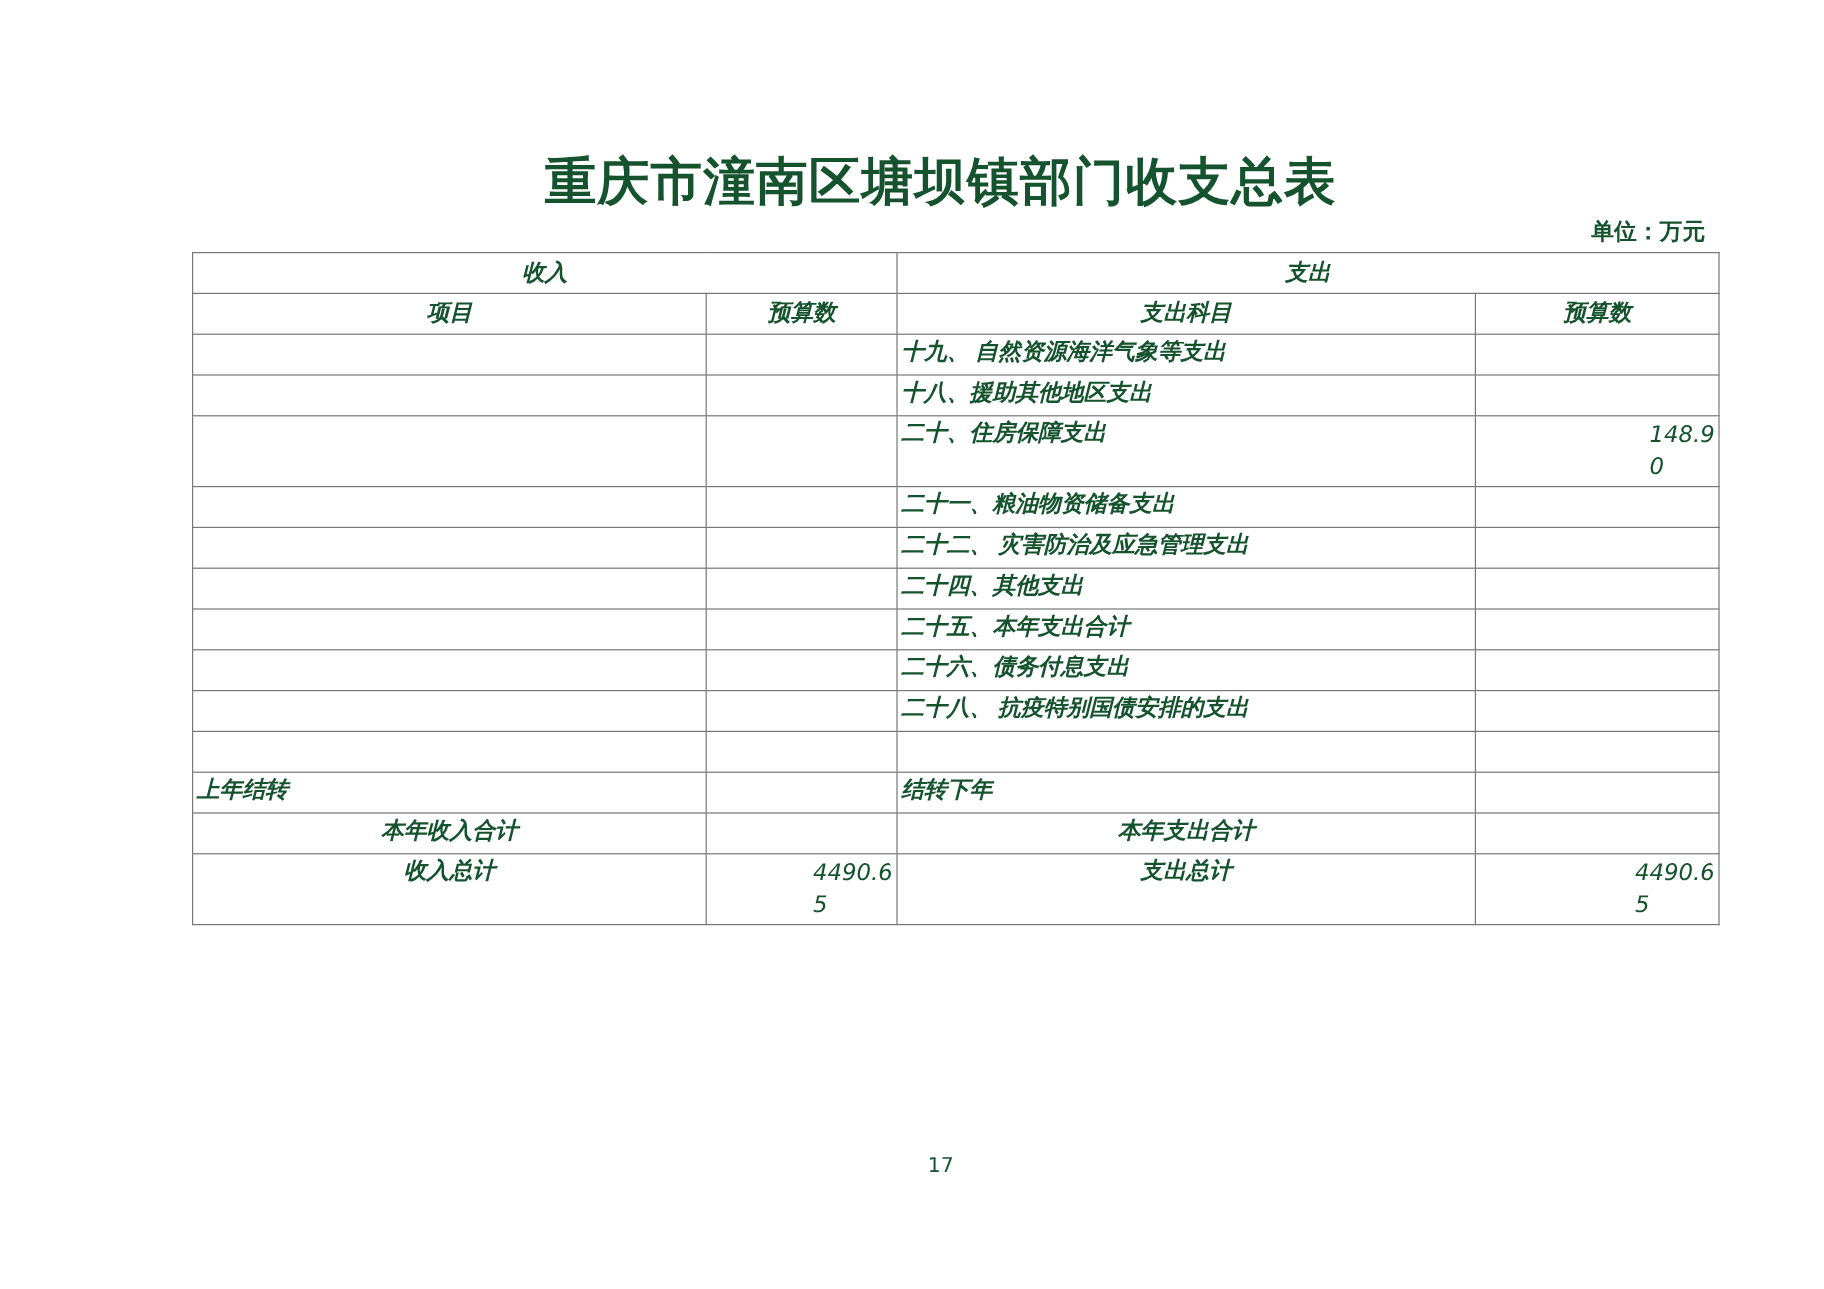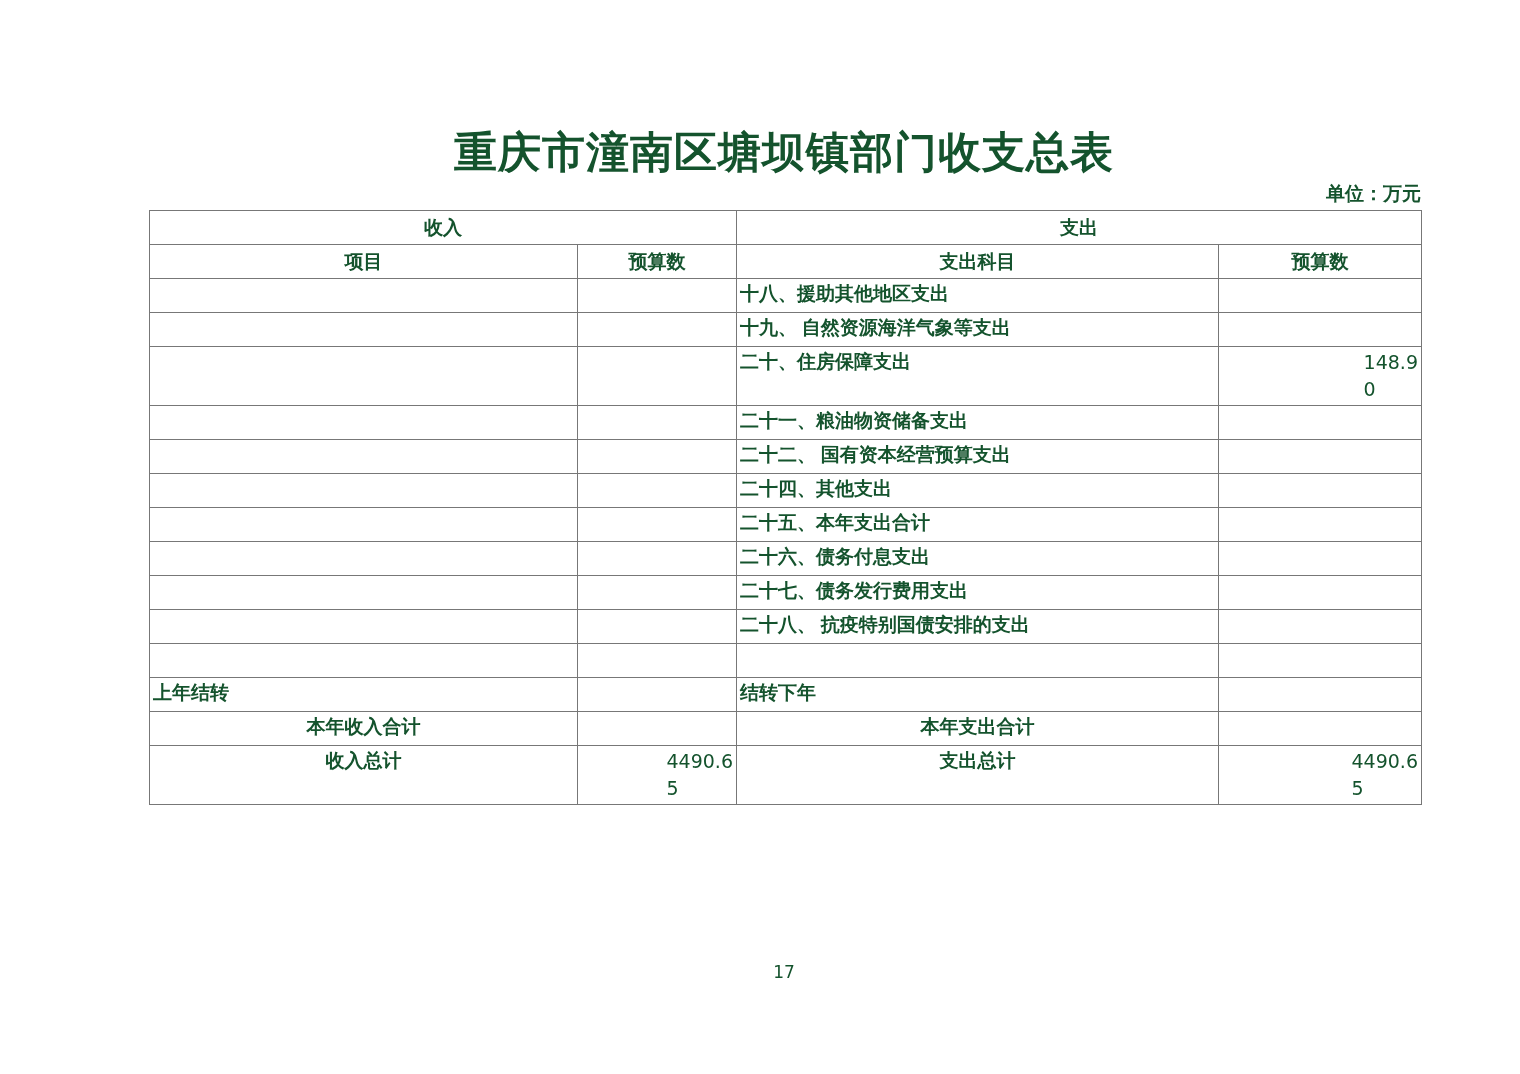--- a/index.html
+++ b/index.html
@@ -34,25 +34,26 @@
     top: 183px;
     left: 125px;
     width: 1272px;
     text-align: right;
     font-size: 19px;
     font-weight: bold;
     line-height: 21px;
   }
   table.budget {
     position: absolute;
-    left: 125px;
+    left: 136px;
     top: 210px;
     width: 1272px;
     border-collapse: collapse;
     table-layout: fixed;
+    font-style: italic;
   }
   table.budget col.c1 { width: 428px; }
   table.budget col.c2 { width: 159px; }
   table.budget col.c3 { width: 482px; }
   table.budget col.c4 { width: 203px; }
   table.budget th,
   table.budget td {
     border: 1px solid #777777;
     padding: 2px 3px;
     font-size: 19px;
@@ -131,70 +132,64 @@
         <th>项目</th>
         <th>预算数</th>
         <th>支出科目</th>
         <th>预算数</th>
       </tr>
     </thead>
     <tbody>
       <tr class="single">
         <td class="blank"></td>
         <td class="num"><span class="numwrap"></span></td>
+        <td class="exp-item">十九、 自然资源海洋气象等支出</td>
+        <td class="num"><span class="numwrap"></span></td>
+      </tr>
+      <tr class="single">
+        <td class="blank"></td>
+        <td class="num"><span class="numwrap"></span></td>
         <td class="exp-item">十八、援助其他地区支出</td>
-        <td class="num"><span class="numwrap"></span></td>
-      </tr>
-      <tr class="single">
-        <td class="blank"></td>
-        <td class="num"><span class="numwrap"></span></td>
-        <td class="exp-item">十九、 自然资源海洋气象等支出</td>
         <td class="num"><span class="numwrap"></span></td>
       </tr>
       <tr class="tall">
         <td class="blank"></td>
         <td class="num"><span class="numwrap"></span></td>
         <td class="exp-item">二十、住房保障支出</td>
         <td class="num"><span class="numwrap">148.9
 0</span></td>
       </tr>
       <tr class="single">
         <td class="blank"></td>
         <td class="num"><span class="numwrap"></span></td>
         <td class="exp-item">二十一、粮油物资储备支出</td>
         <td class="num"><span class="numwrap"></span></td>
       </tr>
       <tr class="single">
         <td class="blank"></td>
         <td class="num"><span class="numwrap"></span></td>
-        <td class="exp-item">二十二、 国有资本经营预算支出</td>
+        <td class="exp-item">二十二、 灾害防治及应急管理支出</td>
         <td class="num"><span class="numwrap"></span></td>
       </tr>
       <tr class="single">
         <td class="blank"></td>
         <td class="num"><span class="numwrap"></span></td>
         <td class="exp-item">二十四、其他支出</td>
         <td class="num"><span class="numwrap"></span></td>
       </tr>
       <tr class="single">
         <td class="blank"></td>
         <td class="num"><span class="numwrap"></span></td>
         <td class="exp-item">二十五、本年支出合计</td>
         <td class="num"><span class="numwrap"></span></td>
       </tr>
       <tr class="single">
         <td class="blank"></td>
         <td class="num"><span class="numwrap"></span></td>
         <td class="exp-item">二十六、债务付息支出</td>
-        <td class="num"><span class="numwrap"></span></td>
-      </tr>
-      <tr class="single">
-        <td class="blank"></td>
-        <td class="num"><span class="numwrap"></span></td>
-        <td class="exp-item">二十七、债务发行费用支出</td>
         <td class="num"><span class="numwrap"></span></td>
       </tr>
       <tr class="single">
         <td class="blank"></td>
         <td class="num"><span class="numwrap"></span></td>
         <td class="exp-item">二十八、 抗疫特别国债安排的支出</td>
         <td class="num"><span class="numwrap"></span></td>
       </tr>
       <tr class="single">
         <td class="blank"></td>

